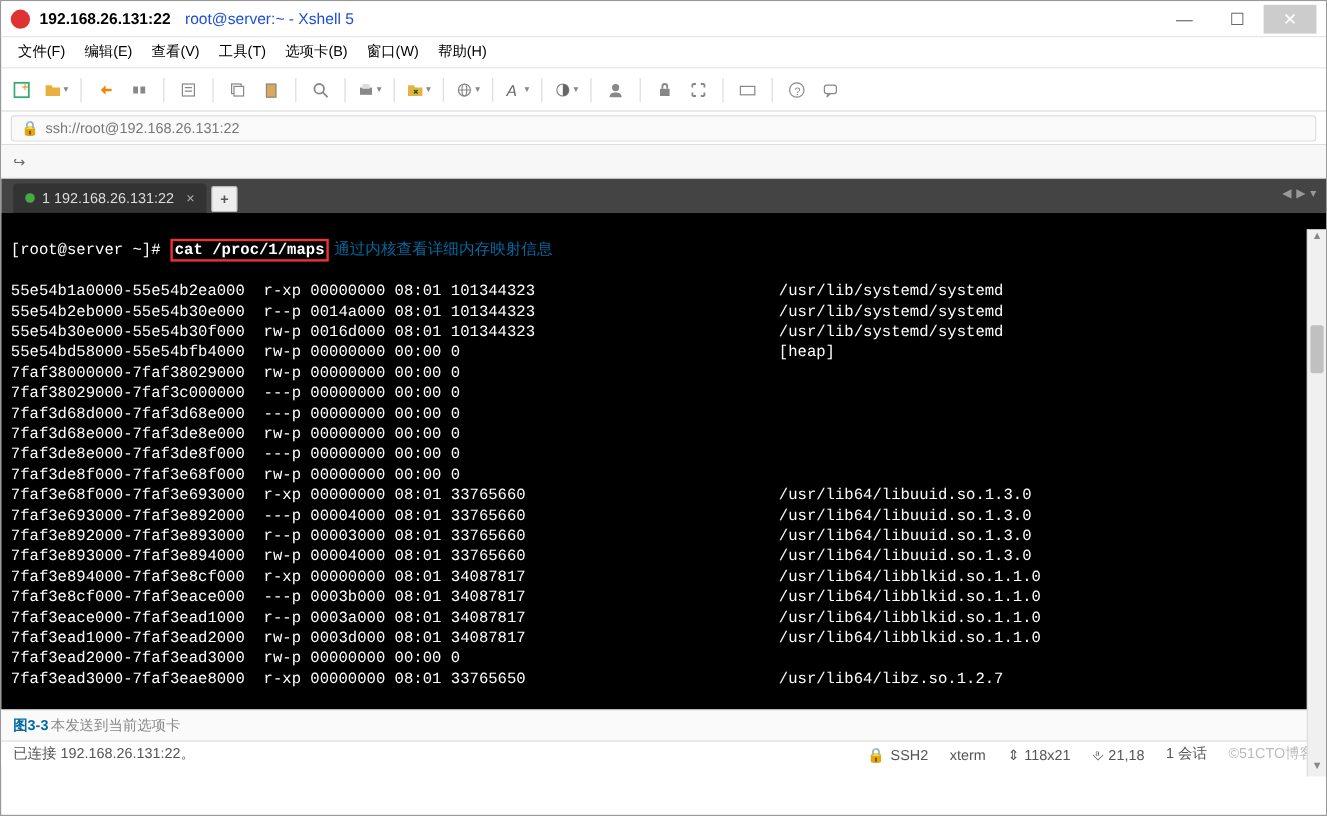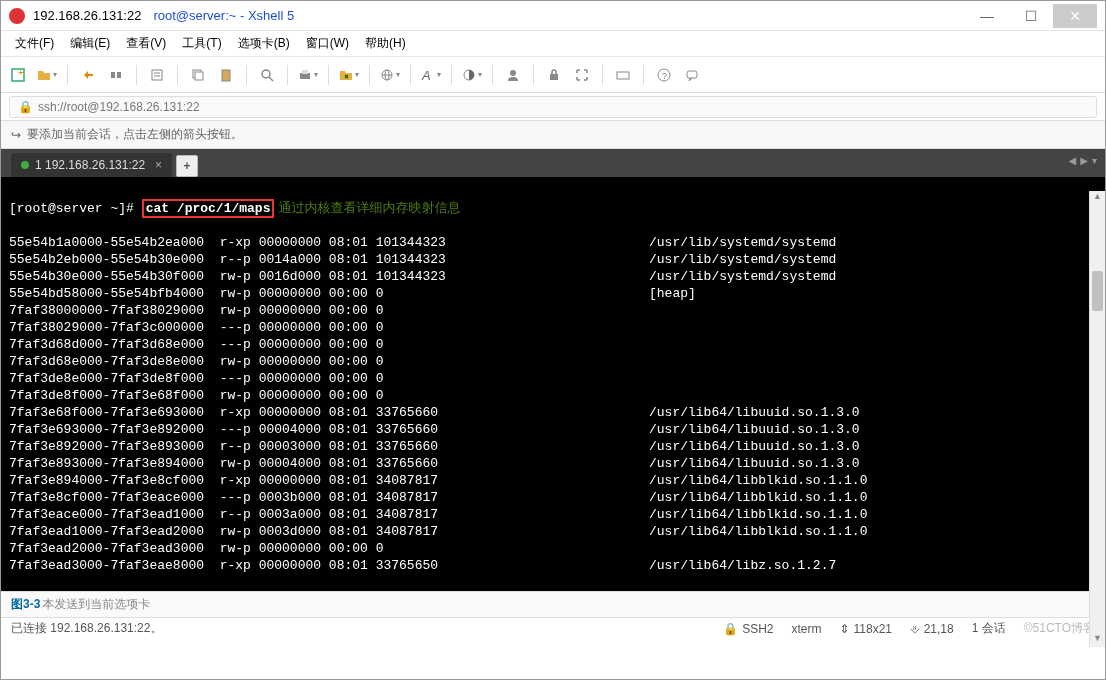--- a/index.html
+++ b/index.html
@@ -1,19 +1,19 @@
 <!DOCTYPE html>
 <html><head>
 <meta charset="utf-8">
 <style>
 * { margin:0; padding:0; box-sizing:border-box; }
 body { font-family:"Microsoft YaHei",Arial,sans-serif; font-size:12px; background:#fff; width:1106px; height:680px; overflow:hidden; border:1px solid #999; position:relative; }
 .titlebar { height:30px; background:#fff; display:flex; align-items:center; padding:0 8px; border-bottom:1px solid #e5e5e5; }
 .titlebar .app-icon { width:16px; height:16px; background:#d33; border-radius:50%; margin-right:8px; }
-.titlebar .title-ip { font-weight:normal; font-size:13px; margin-right:12px; }
+.titlebar .title-ip { font-weight:bold; font-size:13px; margin-right:12px; }
 .titlebar .title-sub { color:#1d4ed8; font-size:13px; }
 .titlebar .win-controls { margin-left:auto; display:flex; }
 .titlebar .win-btn { width:44px; height:24px; display:flex; align-items:center; justify-content:center; color:#666; cursor:pointer; font-size:14px; }
 .titlebar .win-btn.close { background:#ccc; color:#fff; }
 .menubar { height:26px; display:flex; align-items:center; padding:0 6px; border-bottom:1px solid #e5e5e5; }
 .menubar span { padding:3px 8px; cursor:pointer; }
 .toolbar { height:36px; display:flex; align-items:center; padding:0 6px; border-bottom:1px solid #ddd; gap:4px; }
 .tool-btn { width:24px; height:24px; display:flex; align-items:center; justify-content:center; cursor:pointer; color:#555; border-radius:2px; }
 .tool-btn.dropdown::after { content:"▾"; font-size:8px; margin-left:2px; color:#888; }
 .tool-sep { width:1px; height:20px; background:#ddd; margin:0 4px; }
@@ -21,21 +21,21 @@
 .addressbar .url-box { flex:1; border:1px solid #ddd; border-radius:3px; padding:3px 8px; color:#777; background:#fafafa; display:flex; align-items:center; gap:5px; }
 .infobar { height:28px; display:flex; align-items:center; padding:0 10px; background:#f7f7f7; border-bottom:1px solid #ddd; color:#666; gap:6px; }
 .tab-strip { height:28px; background:#444; display:flex; align-items:flex-end; padding-left:10px; position:relative; }
 .tab { height:24px; background:#333; color:#ddd; padding:0 10px; display:flex; align-items:center; gap:6px; border-top-left-radius:3px; border-top-right-radius:3px; cursor:pointer; font-size:12px; }
 .tab .status-dot { width:8px; height:8px; border-radius:50%; background:#4a4; }
 .tab .close-x { color:#aaa; margin-left:4px; cursor:pointer; }
 .tab-add { width:22px; height:22px; margin-left:4px; background:#eee; border:1px solid #bbb; display:flex; align-items:center; justify-content:center; cursor:pointer; border-radius:2px; color:#555; font-weight:bold; }
 .tab-nav { position:absolute; right:8px; top:6px; color:#999; display:flex; gap:4px; font-size:10px; }
 .terminal { background:#000; color:#fff; font-family:Consolas,"Courier New",monospace; font-size:13px; line-height:17px; padding:6px 8px; height:414px; overflow:hidden; white-space:pre; position:relative; }
 .terminal .prompt .cmd-box { border:2px solid #e33; padding:0 2px;font-weight:bold; }
-.terminal .annotation { color:#4d7c0f; margin-left:4px; }
+.terminal .annotation { color:#0369a1; margin-left:4px; }
 .terminal .row { display:flex; }
 .terminal .c1 { width:640px;font-family:Liberation Mono, monospace; } .terminal .c2 { flex:1; }
 .scroll-v { position:absolute; right:0; top:190px; width:16px; bottom:32px; background:#f0f0f0; border-left:1px solid #ddd; }
 .scroll-v .thumb { position:absolute; top:80px; height:40px; left:2px; right:2px; background:#c0c0c0; border-radius:2px; }
 .scroll-v .arr { position:absolute; left:0; right:0; height:14px; text-align:center; color:#888; font-size:9px; }
 .scroll-v .arr.up{top:0} .scroll-v .arr.dn{bottom:0}
 .figlabel { height:26px; display:flex; align-items:center; padding:0 10px; border-top:1px solid #ddd; background:#fafafa; color:#888; }
 .figlabel b { color:#0369a1; font-weight:bold; margin-right:2px; }
 .statusbar { height:22px; display:flex; align-items:center; padding:0 10px; border-top:1px solid #ddd; background:#fff; color:#555; font-size:12px; gap:16px; }
 .statusbar .seg { display:flex; align-items:center; gap:4px; }
@@ -196,21 +196,20 @@
 
 <div class="addressbar">
   <div class="url-box">
     <span>🔒</span>
     <span>ssh://root@192.168.26.131:22</span>
   </div>
 </div>
 
 <div class="infobar">
   <span>↪</span>
-  <span>要添加当前会话，点击左侧的箭头按钮。</span>
 </div>
 
 <div class="tab-strip">
   <div class="tab">
     <span class="status-dot"></span>
     <span>1 192.168.26.131:22</span>
     <span class="close-x">×</span>
   </div>
   <div class="tab-add">+</div>
   <div class="tab-nav">

